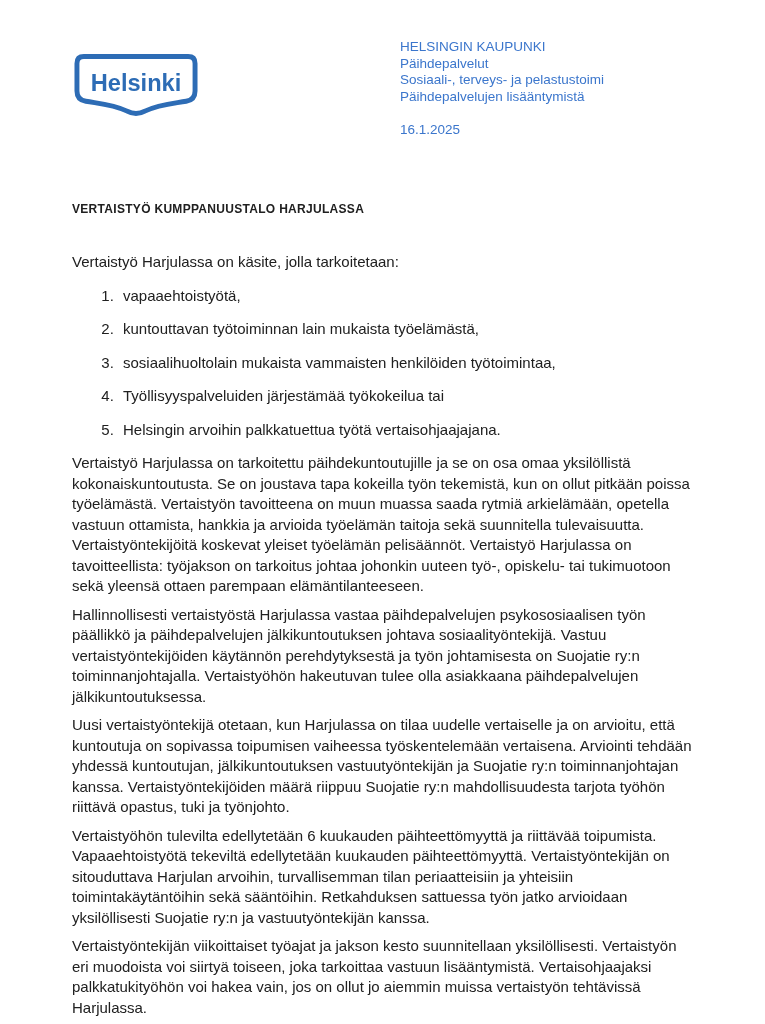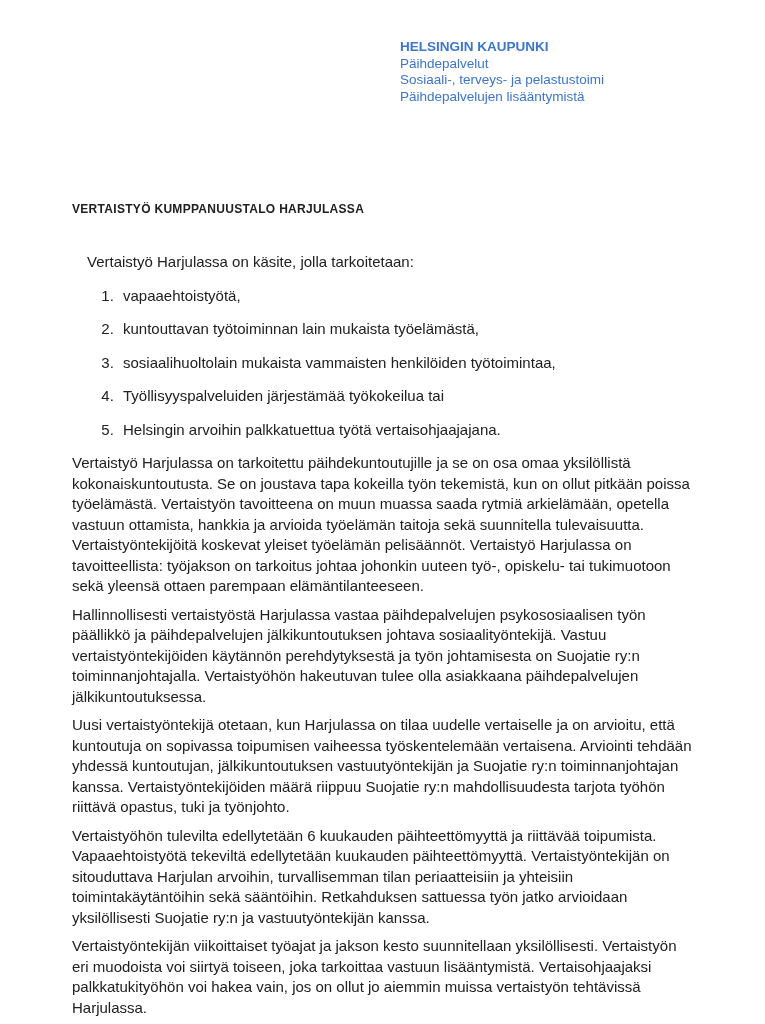--- a/index.html
+++ b/index.html
@@ -20,54 +20,61 @@
     position:absolute;left:74px;top:53px;
     width:124px;height:68px;
     color:var(--logo-blue);
   }
   .org-block{
     position:absolute;left:400px;top:39px;
     color:var(--blue);
     font-size:13.5px;line-height:16.5px;
     white-space:nowrap;
   }
-  .org-name{font-weight:bold;}
+  .org-name{font-weight:normal;}
   .date{margin-top:17px;}
   .doc-title{
     position:absolute;left:72px;top:202px;
     font-size:12px;font-weight:bold;letter-spacing:.3px;
     margin:0;white-space:nowrap;
   }
   .body-col{
     position:absolute;left:72px;top:252px;
     width:624px;
     font-size:15px;line-height:20.5px;
   }
-  .intro{margin:0 0 13px 15px;}
+  .intro{margin:0 0 13px 0;}
   ol.def-list{
     margin:0 0 12px 0;
     padding:0 0 0 46px;
   }
   ol.def-list li{
     margin:0 0 13px 0;
     padding-left:5px;
   }
   .body-col p.para{margin:8px 0 0 0;}
 </style>
 </head>
 <body>
 
 <div class="page">
 
+  <div class="logo">
+    <svg viewBox="0 0 126 68" width="124" height="68">
+      <path d="M10,3 H116 Q123,3 123,10 V38 Q123,47 114,48.5 C99,51 87,51.5 72,58.5 Q63,63.5 54,58.5 C39,51.5 27,51 12,48.5 Q3,47 3,38 V10 Q3,3 10,3 Z" fill="none" stroke="currentColor" stroke-width="5" stroke-linejoin="round"></path>
+      <text x="63" y="38" text-anchor="middle" font-size="24" font-weight="bold" font-family="Liberation Sans, sans-serif" fill="currentColor">Helsinki</text>
+    </svg>
+  </div>
 
   <div class="org-block">
     <div class="org-name">HELSINGIN KAUPUNKI</div>
     <div>Päihdepalvelut</div>
     <div>Sosiaali-, terveys- ja pelastustoimi</div>
     <div>Päihdepalvelujen lisääntymistä</div>
+    <div class="date">16.1.2025</div>
   </div>
 
   <h1 class="doc-title">VERTAISTYÖ KUMPPANUUSTALO HARJULASSA</h1>
 
   <div class="body-col">
     <p class="intro">Vertaistyö Harjulassa on käsite, jolla tarkoitetaan:</p>
 
     <ol class="def-list">
       <li>vapaaehtoistyötä,</li>
       <li>kuntouttavan työtoiminnan lain mukaista työelämästä,</li>

